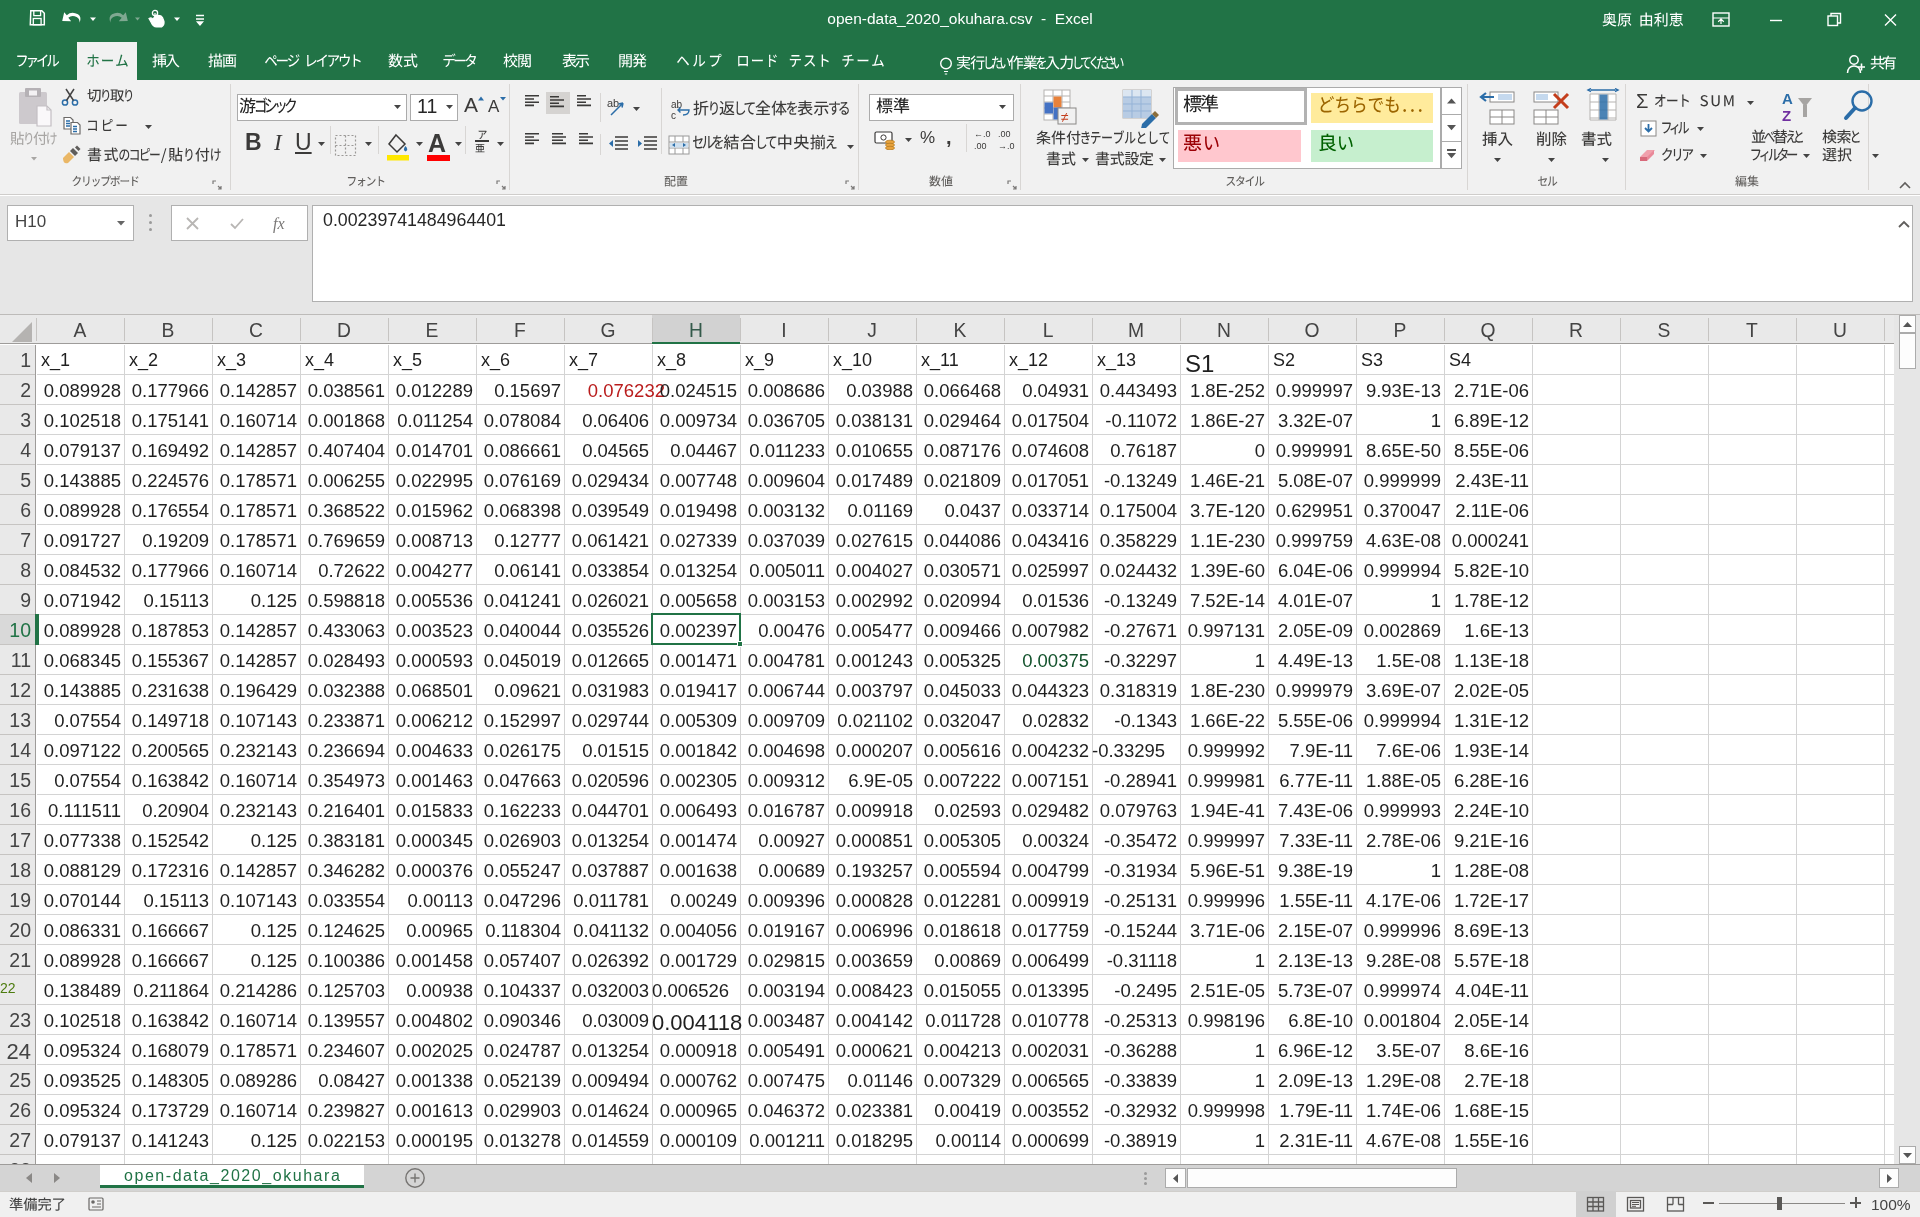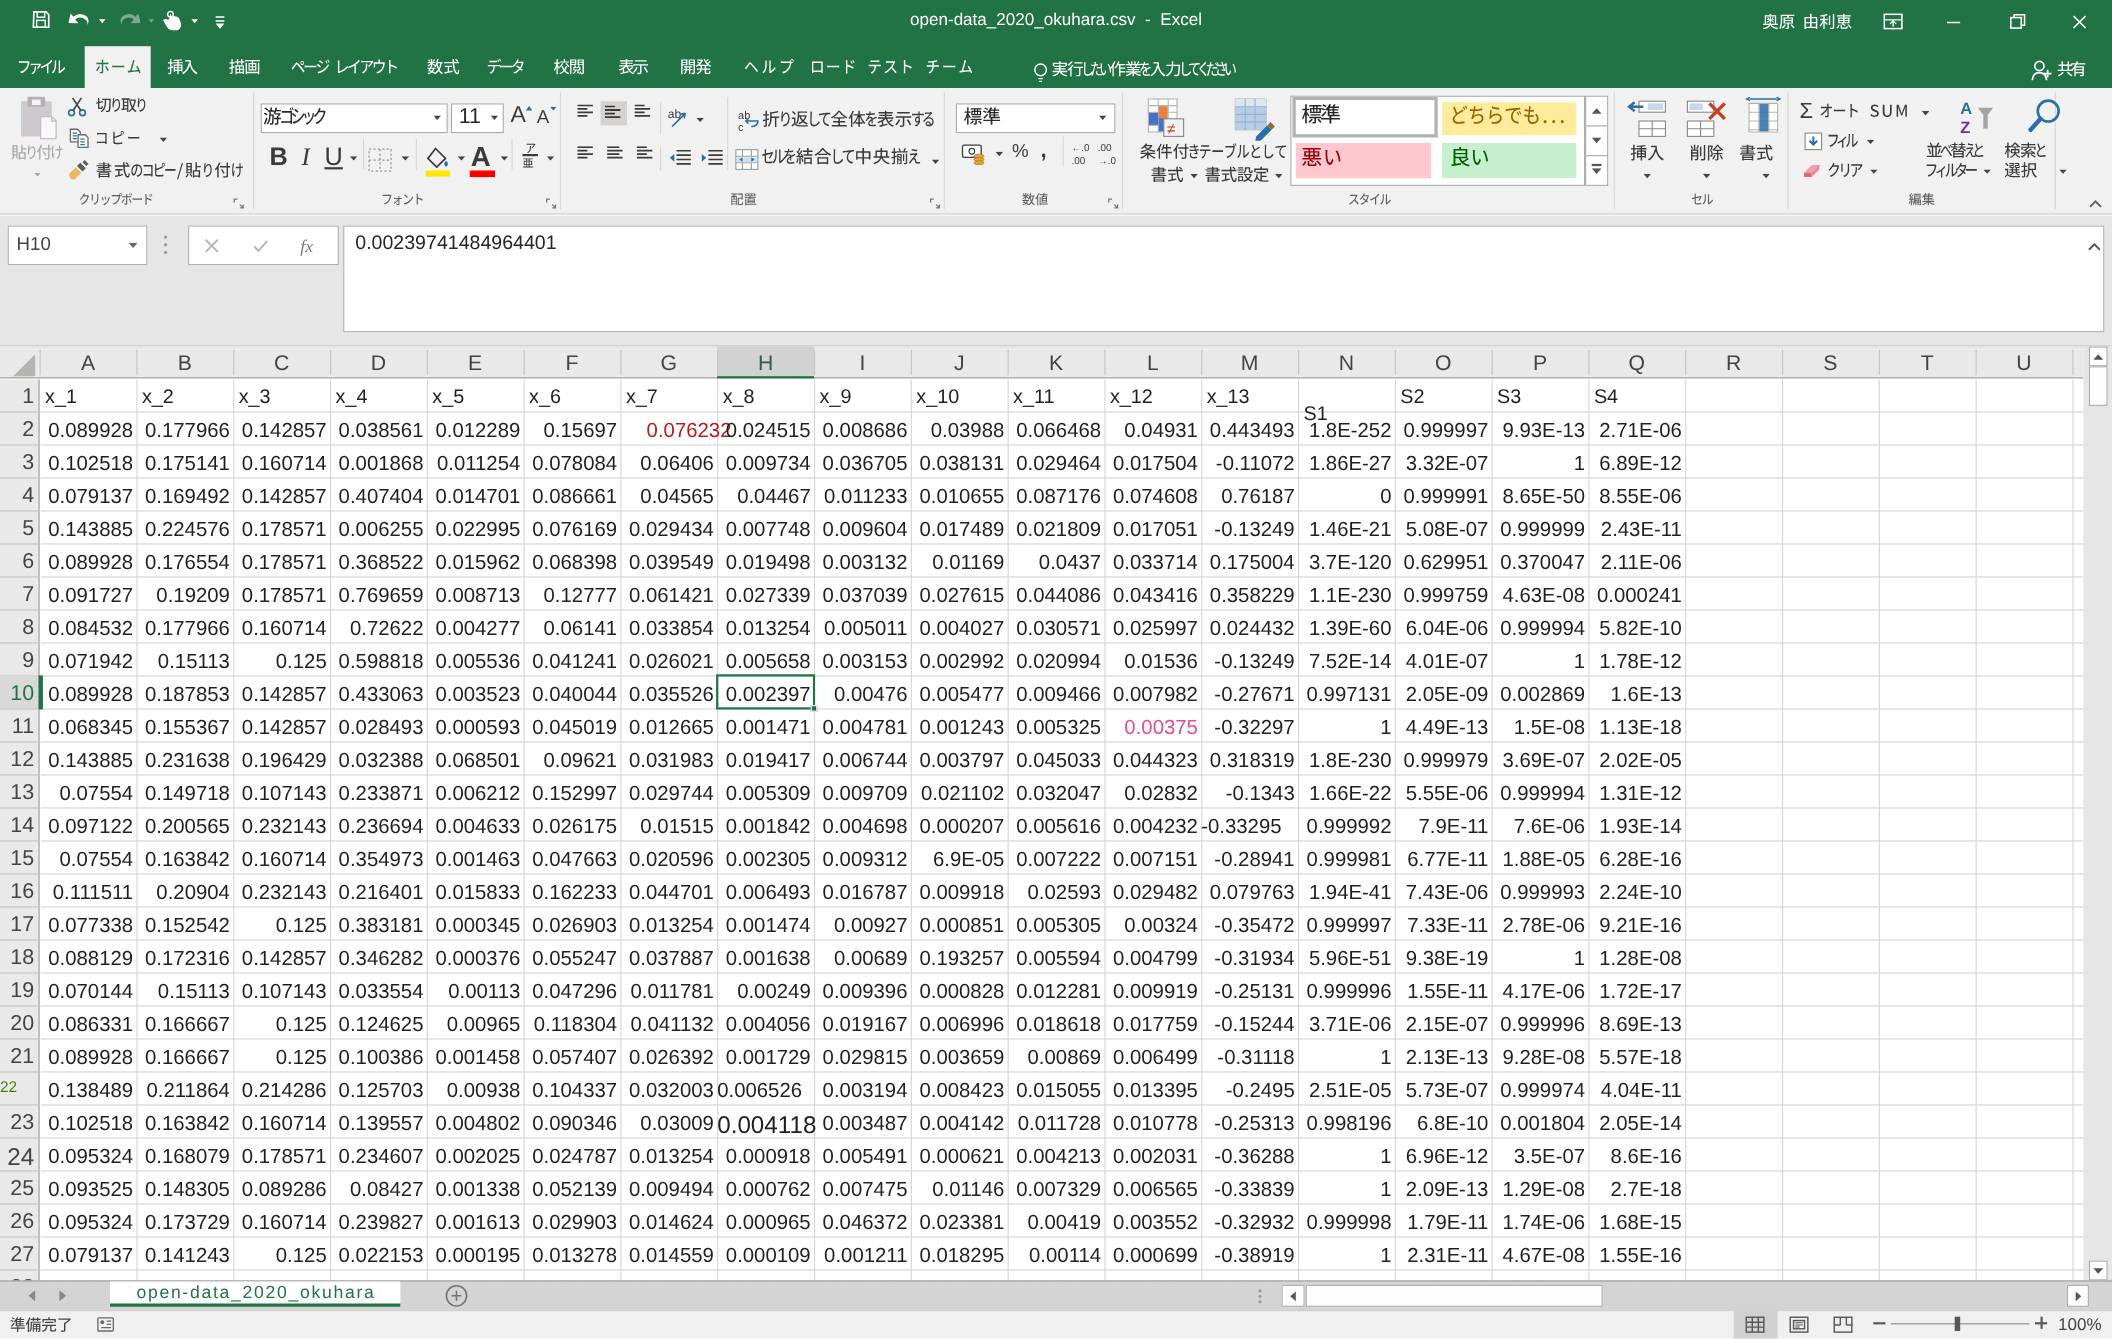--- a/index.html
+++ b/index.html
@@ -720,21 +720,21 @@
 <div class="abs" style="left:305px;top:350px;font-size:18px;color:#1f1f1f">x_4</div>
 <div class="abs" style="left:393px;top:350px;font-size:18px;color:#1f1f1f">x_5</div>
 <div class="abs" style="left:481px;top:350px;font-size:18px;color:#1f1f1f">x_6</div>
 <div class="abs" style="left:569px;top:350px;font-size:18px;color:#1f1f1f">x_7</div>
 <div class="abs" style="left:657px;top:350px;font-size:18px;color:#1f1f1f">x_8</div>
 <div class="abs" style="left:745px;top:350px;font-size:18px;color:#1f1f1f">x_9</div>
 <div class="abs" style="left:833px;top:350px;font-size:18px;color:#1f1f1f">x_10</div>
 <div class="abs" style="left:921px;top:350px;font-size:18px;color:#1f1f1f">x_11</div>
 <div class="abs" style="left:1009px;top:350px;font-size:18px;color:#1f1f1f">x_12</div>
 <div class="abs" style="left:1097px;top:350px;font-size:18px;color:#1f1f1f">x_13</div>
-<div class="abs" style="left:1185px;top:366px;font-size:18px;color:#1f1f1f">S1</div>
+<div class="abs" style="left:1185px;top:350px;font-size:24px;color:#1f1f1f">S1</div>
 <div class="abs" style="left:1273px;top:350px;font-size:18px;color:#1f1f1f">S2</div>
 <div class="abs" style="left:1361px;top:350px;font-size:18px;color:#1f1f1f">S3</div>
 <div class="abs" style="left:1449px;top:350px;font-size:18px;color:#1f1f1f">S4</div>
 <div class="abs" style="left:36px;top:382px;width:85px;text-align:right;font-size:18.5px;line-height:1;color:#1f1f1f;white-space:nowrap">0.089928</div>
 <div class="abs" style="left:124px;top:382px;width:85px;text-align:right;font-size:18.5px;line-height:1;color:#1f1f1f;white-space:nowrap">0.177966</div>
 <div class="abs" style="left:212px;top:382px;width:85px;text-align:right;font-size:18.5px;line-height:1;color:#1f1f1f;white-space:nowrap">0.142857</div>
 <div class="abs" style="left:300px;top:382px;width:85px;text-align:right;font-size:18.5px;line-height:1;color:#1f1f1f;white-space:nowrap">0.038561</div>
 <div class="abs" style="left:388px;top:382px;width:85px;text-align:right;font-size:18.5px;line-height:1;color:#1f1f1f;white-space:nowrap">0.012289</div>
 <div class="abs" style="left:476px;top:382px;width:85px;text-align:right;font-size:18.5px;line-height:1;color:#1f1f1f;white-space:nowrap">0.15697</div>
 <div class="abs" style="left:580px;top:382px;width:85px;text-align:right;font-size:18.5px;line-height:1;color:#b91c1c;white-space:nowrap">0.076232</div>
@@ -888,21 +888,21 @@
 <div class="abs" style="left:124px;top:652px;width:85px;text-align:right;font-size:18.5px;line-height:1;color:#1f1f1f;white-space:nowrap">0.155367</div>
 <div class="abs" style="left:212px;top:652px;width:85px;text-align:right;font-size:18.5px;line-height:1;color:#1f1f1f;white-space:nowrap">0.142857</div>
 <div class="abs" style="left:300px;top:652px;width:85px;text-align:right;font-size:18.5px;line-height:1;color:#1f1f1f;white-space:nowrap">0.028493</div>
 <div class="abs" style="left:388px;top:652px;width:85px;text-align:right;font-size:18.5px;line-height:1;color:#1f1f1f;white-space:nowrap">0.000593</div>
 <div class="abs" style="left:476px;top:652px;width:85px;text-align:right;font-size:18.5px;line-height:1;color:#1f1f1f;white-space:nowrap">0.045019</div>
 <div class="abs" style="left:564px;top:652px;width:85px;text-align:right;font-size:18.5px;line-height:1;color:#1f1f1f;white-space:nowrap">0.012665</div>
 <div class="abs" style="left:652px;top:652px;width:85px;text-align:right;font-size:18.5px;line-height:1;color:#1f1f1f;white-space:nowrap">0.001471</div>
 <div class="abs" style="left:740px;top:652px;width:85px;text-align:right;font-size:18.5px;line-height:1;color:#1f1f1f;white-space:nowrap">0.004781</div>
 <div class="abs" style="left:828px;top:652px;width:85px;text-align:right;font-size:18.5px;line-height:1;color:#1f1f1f;white-space:nowrap">0.001243</div>
 <div class="abs" style="left:916px;top:652px;width:85px;text-align:right;font-size:18.5px;line-height:1;color:#1f1f1f;white-space:nowrap">0.005325</div>
-<div class="abs" style="left:1004px;top:652px;width:85px;text-align:right;font-size:18.5px;line-height:1;color:#ec4899;white-space:nowrap">0.00375</div>
+<div class="abs" style="left:1004px;top:652px;width:85px;text-align:right;font-size:18.5px;line-height:1;color:#14532d;white-space:nowrap">0.00375</div>
 <div class="abs" style="left:1092px;top:652px;width:85px;text-align:right;font-size:18.5px;line-height:1;color:#1f1f1f;white-space:nowrap">-0.32297</div>
 <div class="abs" style="left:1180px;top:652px;width:85px;text-align:right;font-size:18.5px;line-height:1;color:#1f1f1f;white-space:nowrap">1</div>
 <div class="abs" style="left:1268px;top:652px;width:85px;text-align:right;font-size:18.5px;line-height:1;color:#1f1f1f;white-space:nowrap">4.49E-13</div>
 <div class="abs" style="left:1356px;top:652px;width:85px;text-align:right;font-size:18.5px;line-height:1;color:#1f1f1f;white-space:nowrap">1.5E-08</div>
 <div class="abs" style="left:1444px;top:652px;width:85px;text-align:right;font-size:18.5px;line-height:1;color:#1f1f1f;white-space:nowrap">1.13E-18</div>
 <div class="abs" style="left:36px;top:682px;width:85px;text-align:right;font-size:18.5px;line-height:1;color:#1f1f1f;white-space:nowrap">0.143885</div>
 <div class="abs" style="left:124px;top:682px;width:85px;text-align:right;font-size:18.5px;line-height:1;color:#1f1f1f;white-space:nowrap">0.231638</div>
 <div class="abs" style="left:212px;top:682px;width:85px;text-align:right;font-size:18.5px;line-height:1;color:#1f1f1f;white-space:nowrap">0.196429</div>
 <div class="abs" style="left:300px;top:682px;width:85px;text-align:right;font-size:18.5px;line-height:1;color:#1f1f1f;white-space:nowrap">0.032388</div>
 <div class="abs" style="left:388px;top:682px;width:85px;text-align:right;font-size:18.5px;line-height:1;color:#1f1f1f;white-space:nowrap">0.068501</div>

